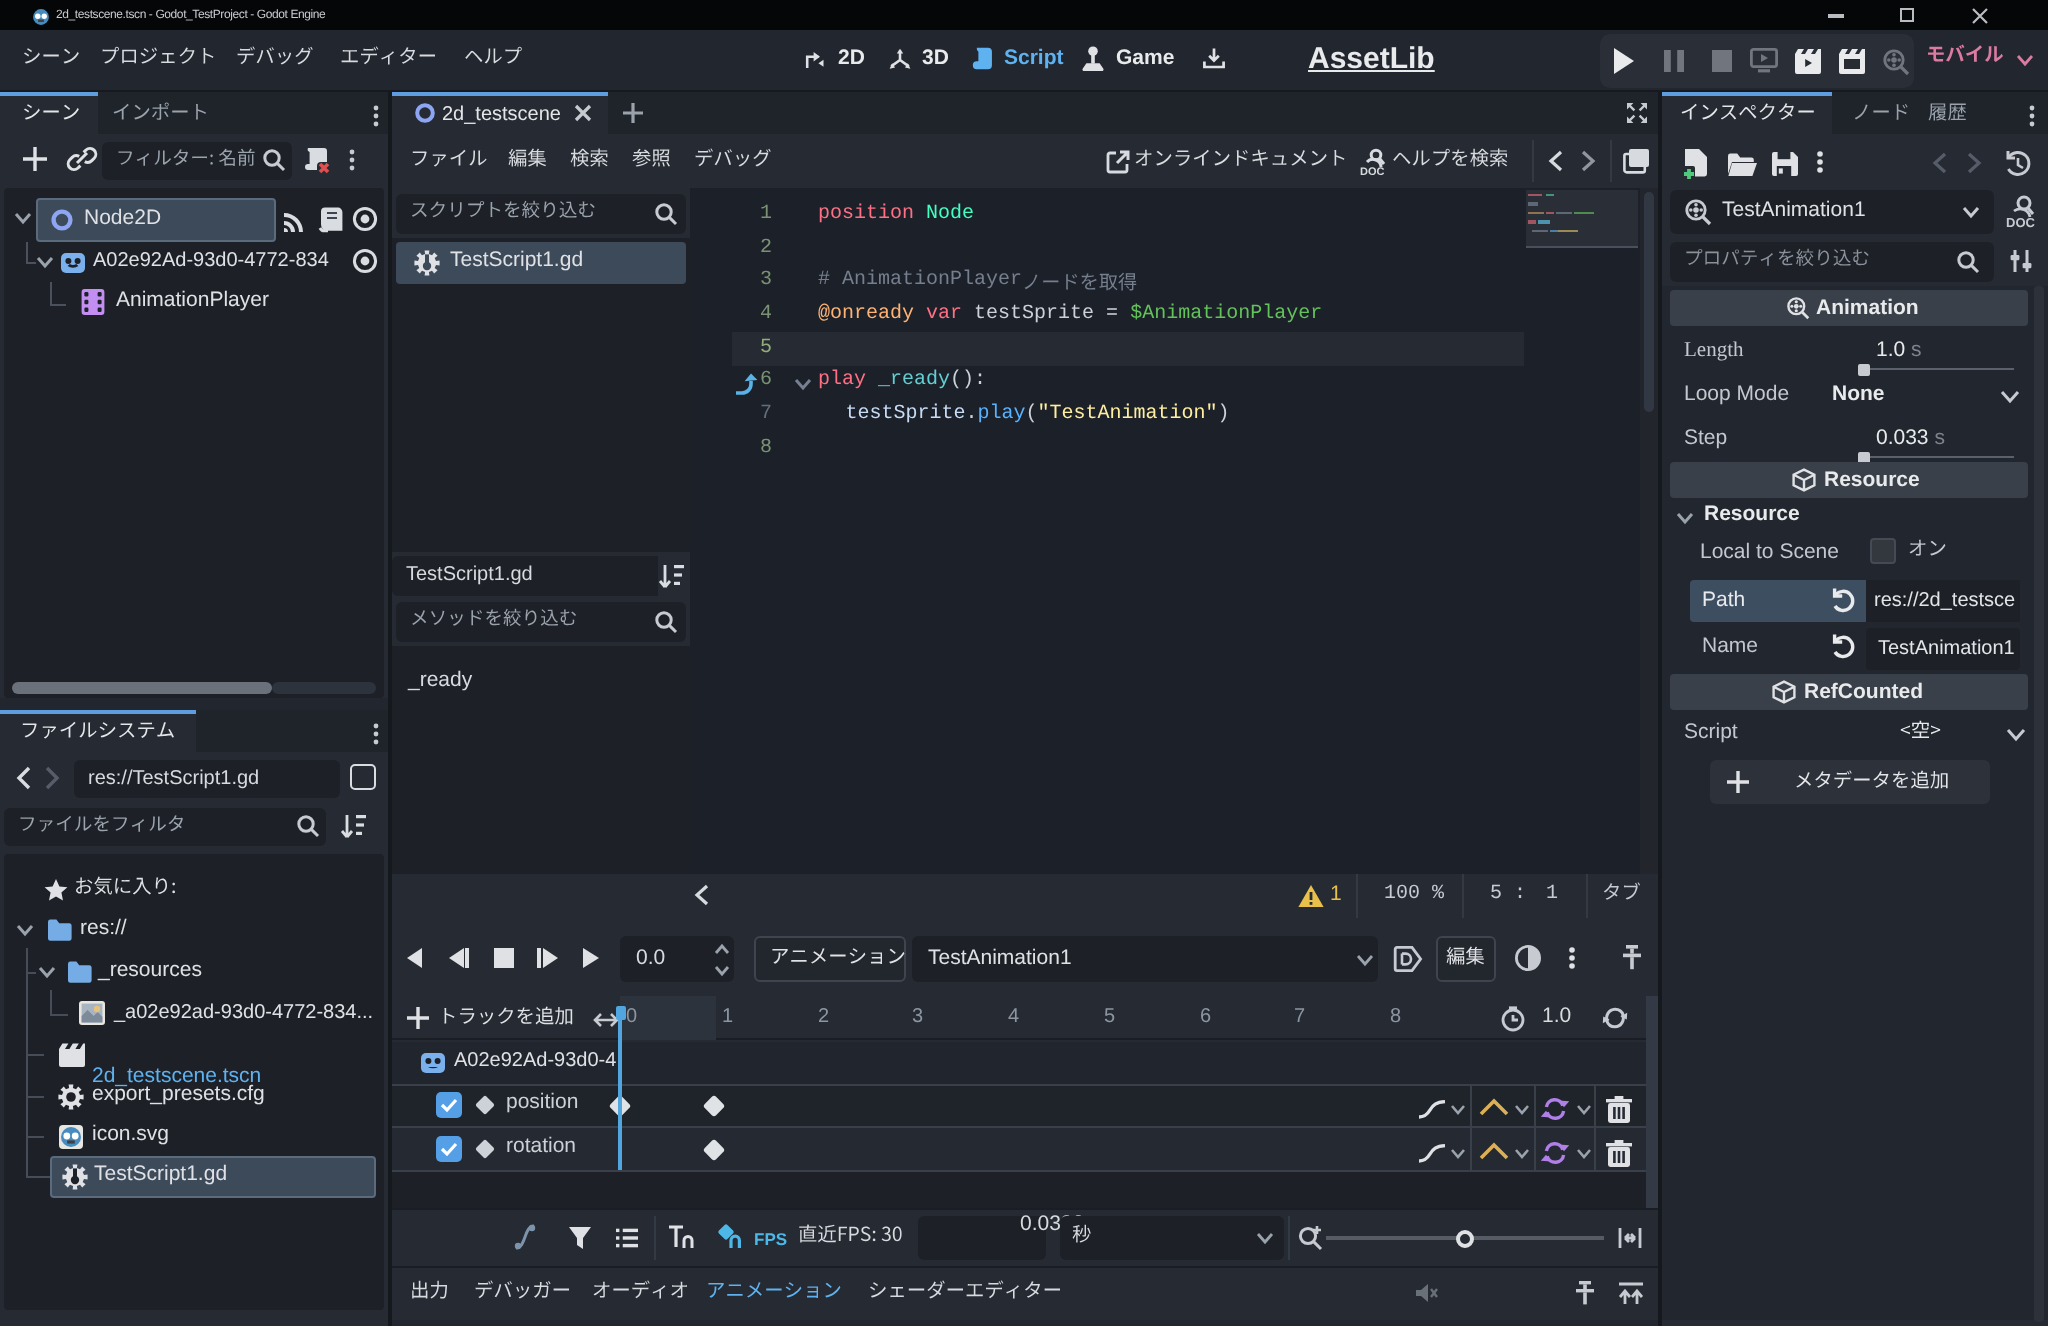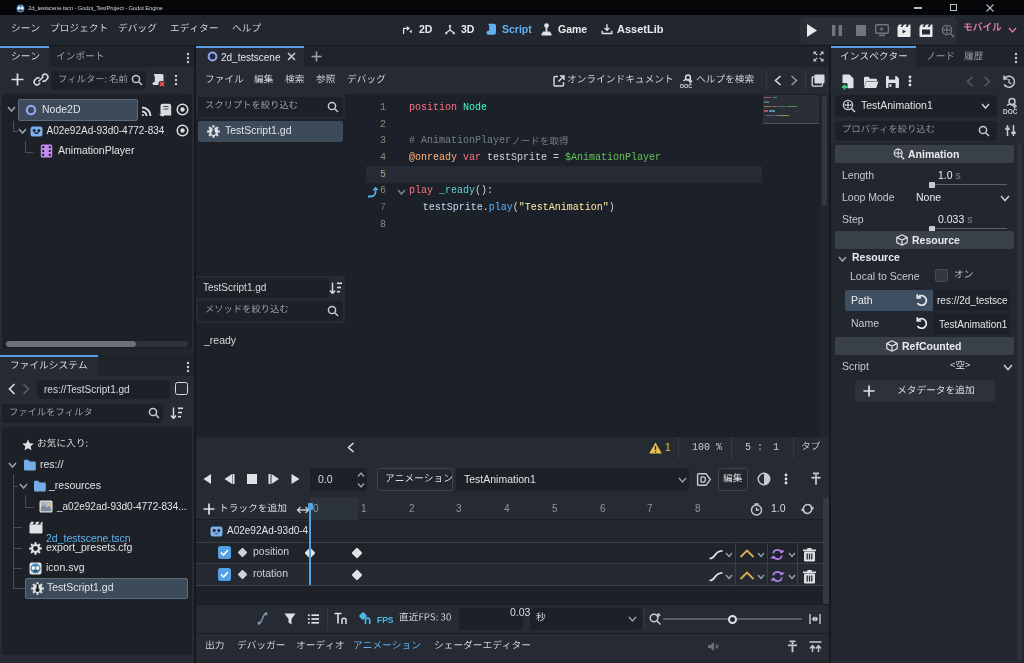--- a/index.html
+++ b/index.html
@@ -74,21 +74,21 @@
 <svg class="abs" style="left:540px;top:23px;" width="13" height="13" viewBox="0 0 13 13">
       <circle cx="6.5" cy="2.6" r="2.4" fill="#dfe1e5"></circle>
       <rect x="5.6" y="4.4" width="1.8" height="4.4" fill="#dfe1e5"></rect>
       <path d="M3.2 8.6 h6.6 l1.8 2.6 a0.8 0.8 0 0 1 -0.7 1.3 H2.1 a0.8 0.8 0 0 1 -0.7 -1.3 z" fill="#dfe1e5"></path>
     </svg>
 <div class="txt" style="left:558px;top:23px;font-size:10.5px;font-weight:bold;color:#e8eaec;">Game</div>
 <svg class="abs" style="left:601px;top:23px;" width="12" height="13" viewBox="0 0 15 15">
       <path d="M7.5 1 v7 M4.5 5.5 l3 3 l3 -3" stroke="#dfe1e5" stroke-width="1.7" fill="none"></path>
       <path d="M1.5 9 v3.5 h12 V9" stroke="#dfe1e5" stroke-width="1.7" fill="none"></path>
     </svg>
-<div class="txt" style="left:617px;top:23px;font-size:11px;font-weight:bold;color:#e8eaec;">AssetLib</div>
+<div class="txt" style="left:654px;top:23px;font-size:15px;font-weight:bold;color:#e8eaec;text-decoration:underline;">AssetLib</div>
 
 
 <div class="abs" style="left:800px;top:17px;width:157px;height:27px;background:#2a2f37;border-radius:5px;"></div>
 <svg class="abs" style="left:806px;top:24px;" width="11" height="13" viewBox="0 0 11 13">
       <path d="M1 0 L11 6.5 L1 13 z" fill="#e8eaec"></path>
     </svg>
 <svg class="abs" style="left:832px;top:25px;" width="10" height="11" viewBox="0 0 10 11">
       <rect x="0" y="0" width="3.4" height="11" fill="#71767e"></rect>
       <rect x="6.6" y="0" width="3.4" height="11" fill="#71767e"></rect>
     </svg>
@@ -890,27 +890,27 @@
         <circle cx="6" cy="6" r="4.6" fill="none" stroke="#dfe1e5" stroke-width="1.4"></circle>
         <circle cx="6" cy="6" r="1.4" fill="#dfe1e5"></circle>
         <circle cx="6" cy="3.4" r="0.9" fill="#dfe1e5"></circle>
         <circle cx="6" cy="8.6" r="0.9" fill="#dfe1e5"></circle>
         <circle cx="3.4" cy="6" r="0.9" fill="#dfe1e5"></circle>
         <circle cx="8.6" cy="6" r="0.9" fill="#dfe1e5"></circle>
         <path d="M9.5 9.5 L13 13" stroke="#dfe1e5" stroke-width="1.6"></path>
       </svg>
 <div class="txt" style="left:908px;top:148px;font-weight:bold;color:#e8eaec;">Animation</div>
 
-<div class="txt" style="left:842px;top:169px;color:#c3c8cf;">Length</div>
+<div class="txt" style="left:842px;top:169px;color:#c3c8cf;font-family:Liberation Serif, serif;">Length</div>
 <div class="txt" style="left:938px;top:169px;color:#e8eaec;">1.0 <span style="color:#7d848e;">s</span></div>
 <div class="abs" style="left:929px;top:184px;width:78px;height:1px;background:#5a616c;"></div>
 <div class="abs" style="left:929px;top:181.5px;width:6px;height:6px;background:#c7cad0;border-radius:1px;"></div>
 
 <div class="txt" style="left:842px;top:191px;color:#c3c8cf;">Loop Mode</div>
-<div class="txt" style="left:916px;top:191px;color:#e8eaec;">None</div>
+<div class="txt" style="left:916px;top:191px;color:#e8eaec;font-weight:bold;">None</div>
 <svg class="abs" style="left:1000px;top:195px;" width="10" height="7" viewBox="0 0 10 7">
         <path d="M1 1 L5 5.5 L9 1" stroke="#c7cad0" stroke-width="1.5" fill="none"></path>
       </svg>
 
 <div class="txt" style="left:842px;top:213px;color:#c3c8cf;">Step</div>
 <div class="txt" style="left:938px;top:213px;color:#e8eaec;">0.033 <span style="color:#7d848e;">s</span></div>
 <div class="abs" style="left:929px;top:228px;width:78px;height:1px;background:#5a616c;"></div>
 <div class="abs" style="left:929px;top:225.5px;width:6px;height:6px;background:#c7cad0;border-radius:1px;"></div>
 
 <div class="abs" style="left:835px;top:231px;width:179px;height:18px;background:#3a4049;border-radius:2px;"></div>

